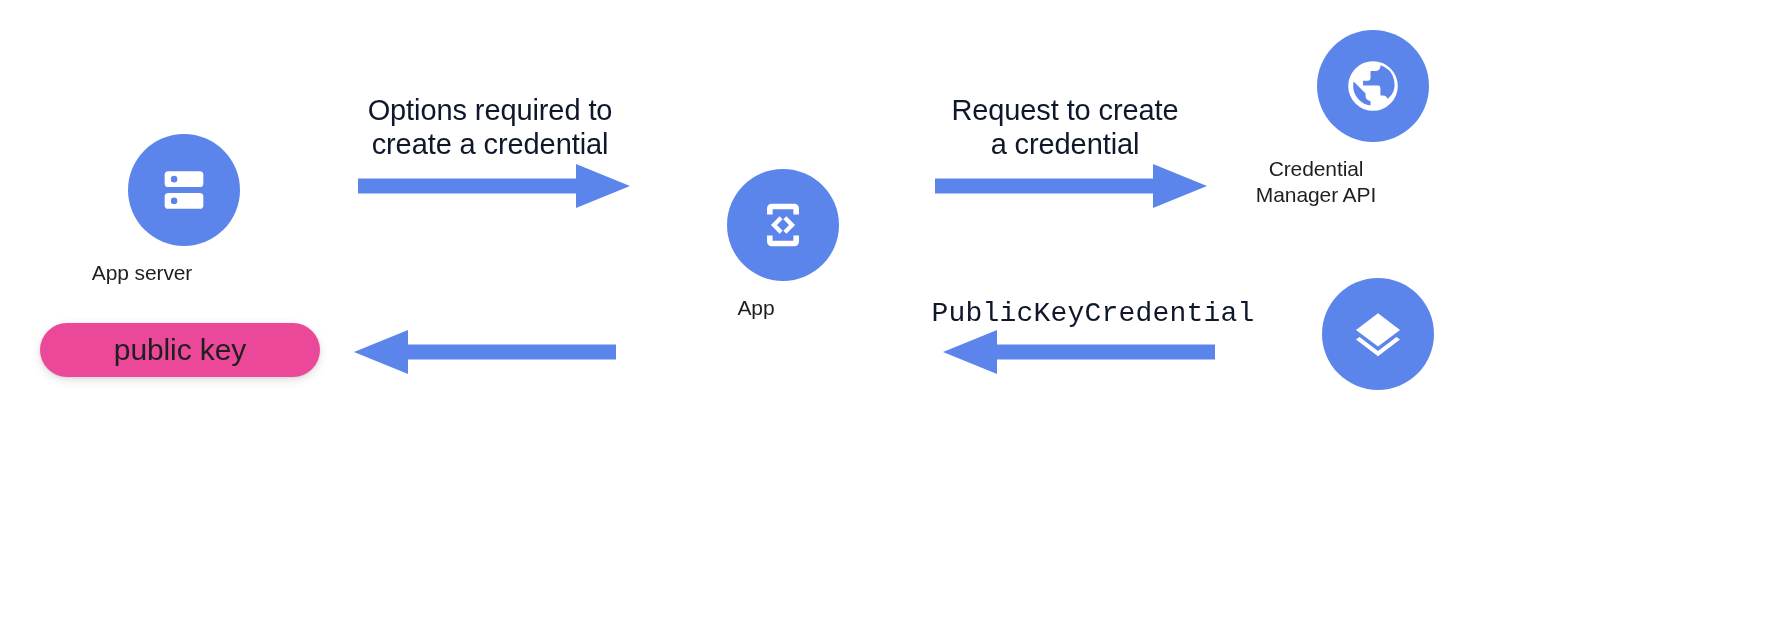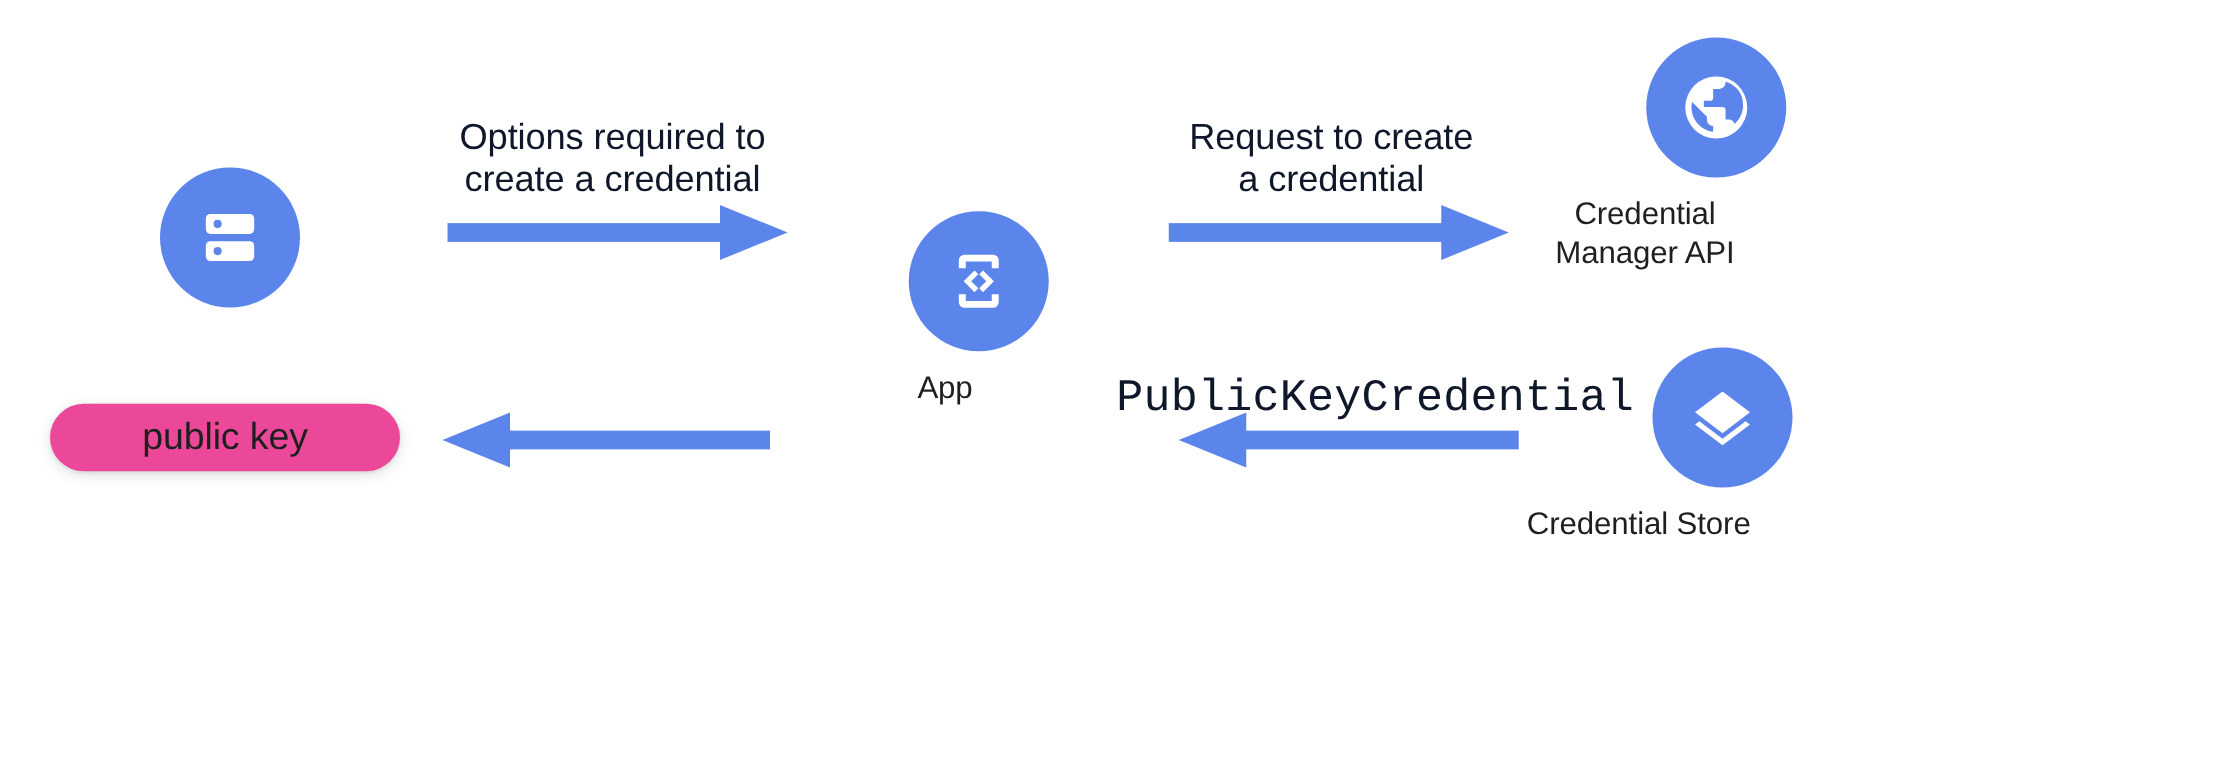--- a/index.html
+++ b/index.html
@@ -29,21 +29,21 @@
   }
   .circle {
     border-radius: 50%;
     background: var(--brand, #5C85EC);
     display: flex;
     align-items: center;
     justify-content: center;
   }
   .node-label {
     margin-top: 14px;
-    font-size: 25px;
+    font-size: 21px;
     line-height: 1.22;
     letter-spacing: -0.1px;
     color: #1f1f1f;
     text-align: center;
     white-space: pre-line;
     font-weight: 400;
   }
 
   
   .pill {
@@ -70,38 +70,39 @@
     position: absolute;
     text-align: center;
     font-size: 29px;
     line-height: 1.16;
     color: #0f172a;
     white-space: pre-line;
     letter-spacing: -0.1px;
   }
   .caption.mono {
     font-family: "Liberation Mono", "DejaVu Sans Mono", monospace;
-    font-size: 36px;
+    font-size: 28px;
     letter-spacing: 0.2px;
   }
 </style>
 </head>
 <body>
 
 <div id="stage">
 
   <div class="node" style="left:128px; top:134px; width:112px;">
     <div class="circle" style="width: 112px; height: 112px; background: rgb(92, 133, 236);">
       <svg width="58" height="58" viewBox="0 0 24 24" aria-hidden="true">
         <rect x="4" y="4.2" width="16" height="6.6" rx="1.5" fill="#ffffff"></rect>
         <circle cx="7.9" cy="7.5" r="1.35" fill="#5C85EC"></circle>
         <rect x="4" y="13.2" width="16" height="6.6" rx="1.5" fill="#ffffff"></rect>
         <circle cx="7.9" cy="16.5" r="1.35" fill="#5C85EC"></circle>
       </svg>
     </div>
+    <div class="node-label" style="width:280px; margin-left:-84px;">App server</div>
   </div>
 
   <div class="pill" style="left:40px; top:323px; width:280px; height:54px;">
     <span>public key</span>
   </div>
 
   <div class="caption" style="left:330px; top:94px; width:320px;">Options required to
 create a credential</div>
   <div class="arrow" style="left:358px; top:160px;">
     <svg width="280" height="52" viewBox="0 0 280 52">
@@ -156,17 +157,16 @@
 Manager API</div>
   </div>
 
   <div class="node" style="left:1322px; top:278px; width:112px;">
     <div class="circle" style="width: 112px; height: 112px; background: rgb(92, 133, 236);">
       <svg width="58" height="58" viewBox="0 0 24 24" aria-hidden="true">
         <path d="M12 3.4 2.9 10.3 12 17.2l9.1-6.9z" fill="#ffffff"></path>
         <path d="M12 19.0 4.35 13.2 2.9 14.3 12 21.2l9.1-6.9-1.46-1.1z" fill="#ffffff"></path>
       </svg>
     </div>
-    <div class="node-label" style="width:380px; margin-left:-134px;">Credential Store</div>
   </div>
 
 
 </div>
 
 </body></html>

